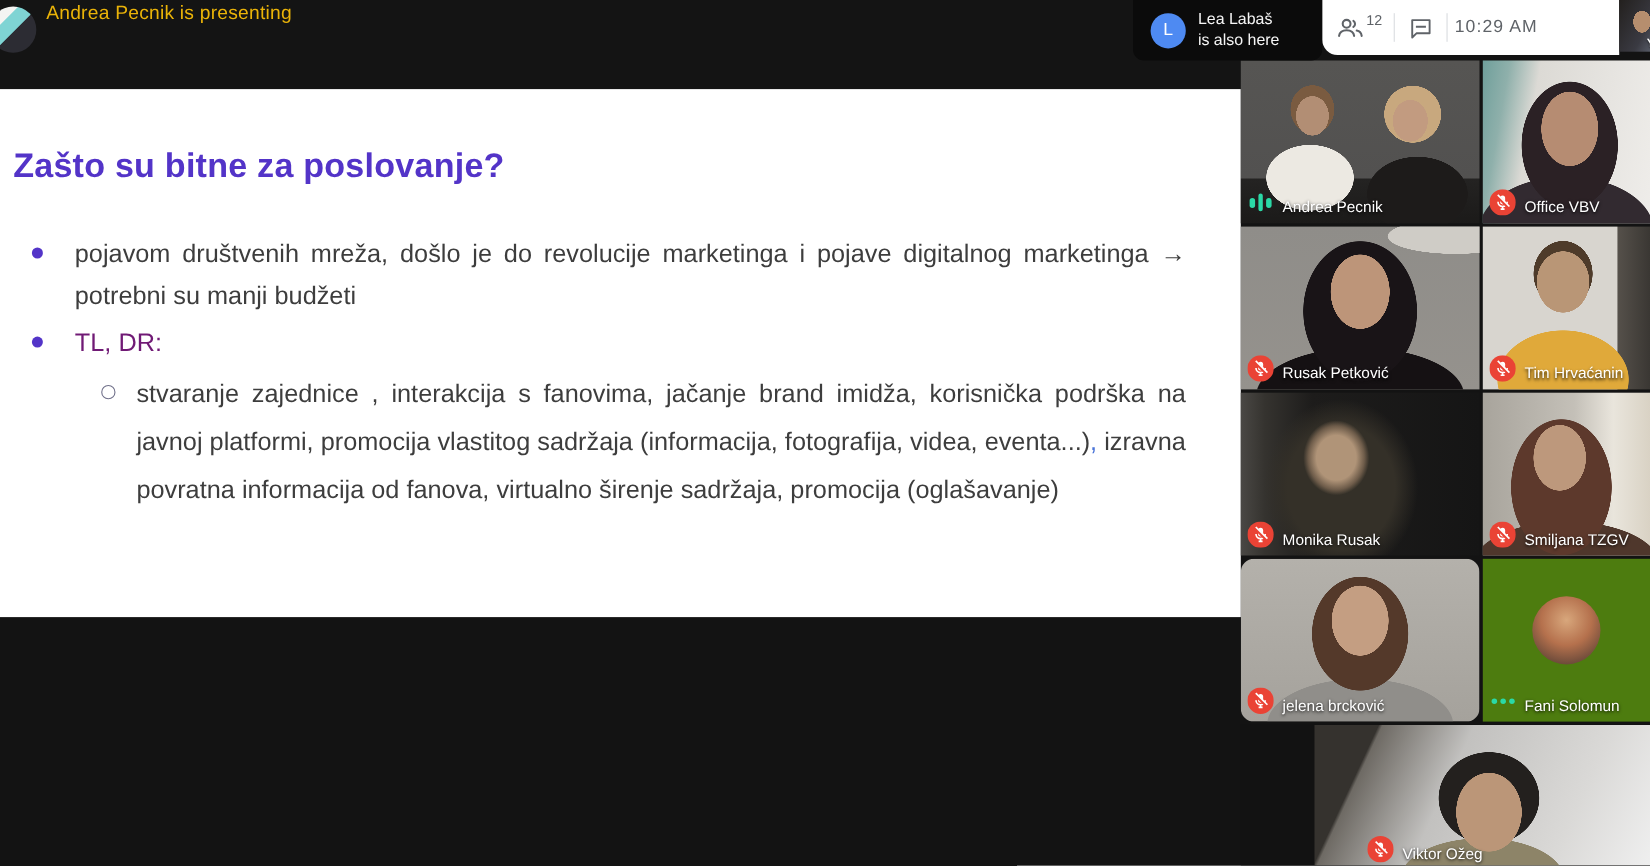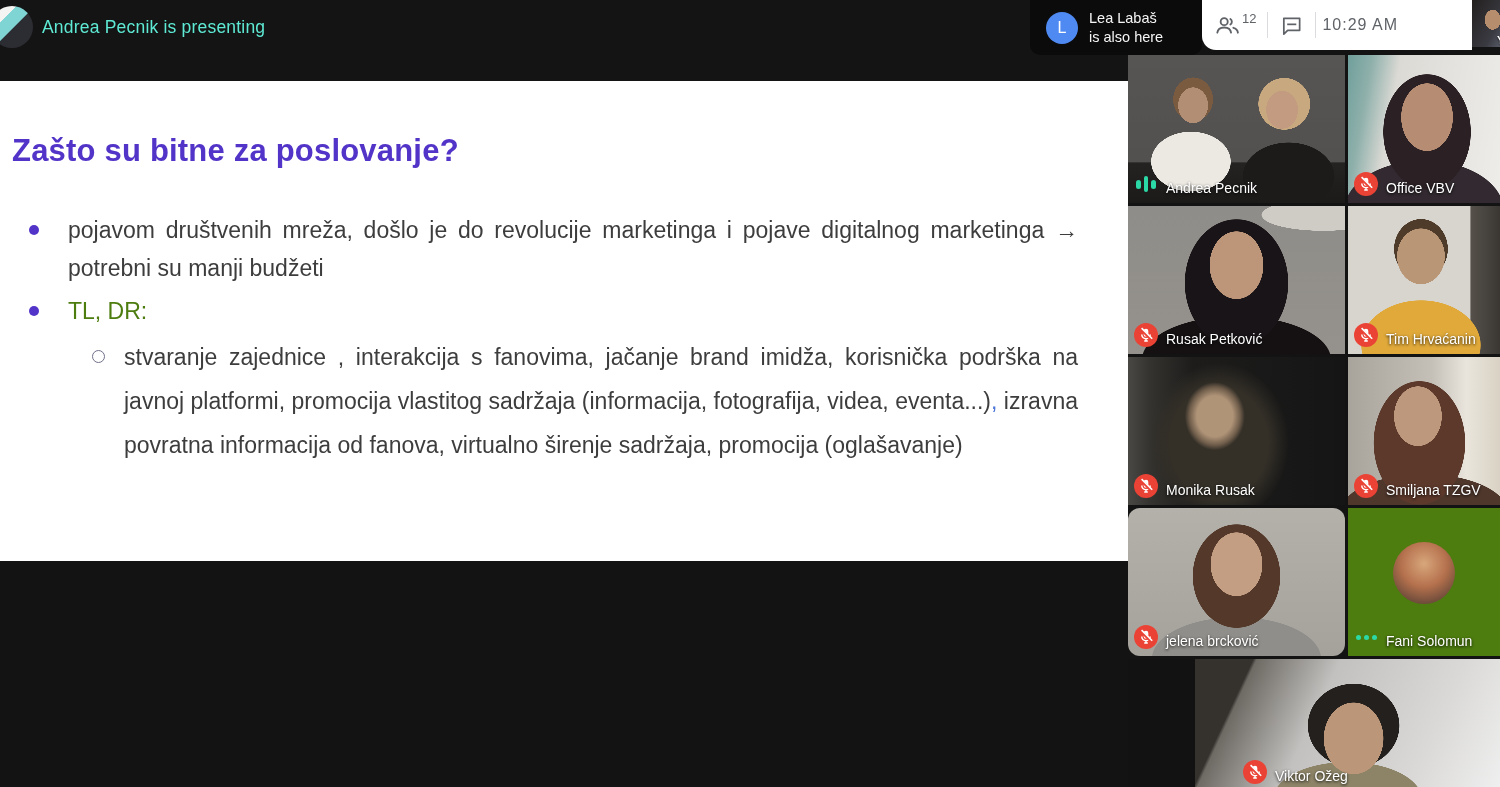--- a/index.html
+++ b/index.html
@@ -3,21 +3,21 @@
 <meta charset="utf-8">
 <style>
   html,body{margin:0;padding:0;}
   .stage{position:relative;width:1500px;height:787px;overflow:hidden;background:#131313;
          font-family:"Liberation Sans",sans-serif;-webkit-font-smoothing:antialiased;}
 
   
   .topbar{position:absolute;left:0;top:0;width:1130px;height:95px;background:#141414;}
   .presenter-avatar{position:absolute;left:-9px;top:6px;width:42px;height:42px;border-radius:50%;
       background:linear-gradient(135deg,#f4f4f2 0 30%,#7fd4d4 31% 52%,#2c2c33 53% 100%);}
-  .presenting-text{position:absolute;left:42px;top:17px;font-size:17.5px;color:#5eead4;letter-spacing:.2px;}
+  .presenting-text{position:absolute;left:42px;top:1px;font-size:17.5px;color:#eab308;letter-spacing:.2px;}
 
   
   .toast{position:absolute;left:1030px;top:0;width:172px;height:55px;background:#0b0b0b;
          border-radius:0 0 10px 10px;display:flex;align-items:center;z-index:5;}
   .toast-avatar{width:32px;height:32px;border-radius:50%;background:#4e8af2;color:#fff;
          display:flex;align-items:center;justify-content:center;font-size:16px;margin-left:16px;flex:0 0 auto;}
   .toast-text{margin-left:11px;color:#f5f5f5;font-size:14.5px;line-height:19px;}
 
   
   .pill{position:absolute;left:1202px;top:0;width:270px;height:50px;background:#fff;
@@ -37,21 +37,21 @@
 
   
   .slide{position:absolute;left:0;top:81px;width:1128px;height:480px;background:#ffffff;}
   .slide-heading{position:absolute;left:12px;top:52px;font-size:31px;font-weight:bold;
         color:#5334c8;letter-spacing:.2px;}
   .slide-content{position:absolute;left:0;top:130px;width:1078px;}
   .bullet{display:flex;margin-bottom:5px;}
   .bullet .dotcol{flex:0 0 68px;display:flex;justify-content:center;}
   .bullet .dotcol i{width:10px;height:10px;border-radius:50%;background:#5334c8;margin-top:14px;}
   .btext{flex:1;font-size:23px;line-height:38px;color:#3d3d3d;text-align:justify;text-align-last:left;}
-  .btext.accent{color:#4d7c0f;text-align:left;}
+  .btext.accent{color:#701a75;text-align:left;}
   .subbullet{display:flex;margin-left:72px;margin-top:4px;}
   .subbullet .dotcol{flex:0 0 52px;display:flex;justify-content:center;}
   .subbullet .dotcol i{width:11px;height:11px;border-radius:50%;border:1.6px solid #70708a;margin-top:15px;background:transparent;}
   .subbullet .btext{line-height:44px;}
   .blue-comma{color:#4a74d8;}
 
   
   .tile{position:absolute;background:#1d1e20;overflow:hidden;}
   .tile .label{position:absolute;left:6px;bottom:7px;display:flex;align-items:flex-end;gap:8px;}
   .pname{color:#fff;font-size:14px;text-shadow:0 1px 3px rgba(0,0,0,.95);white-space:nowrap;}

